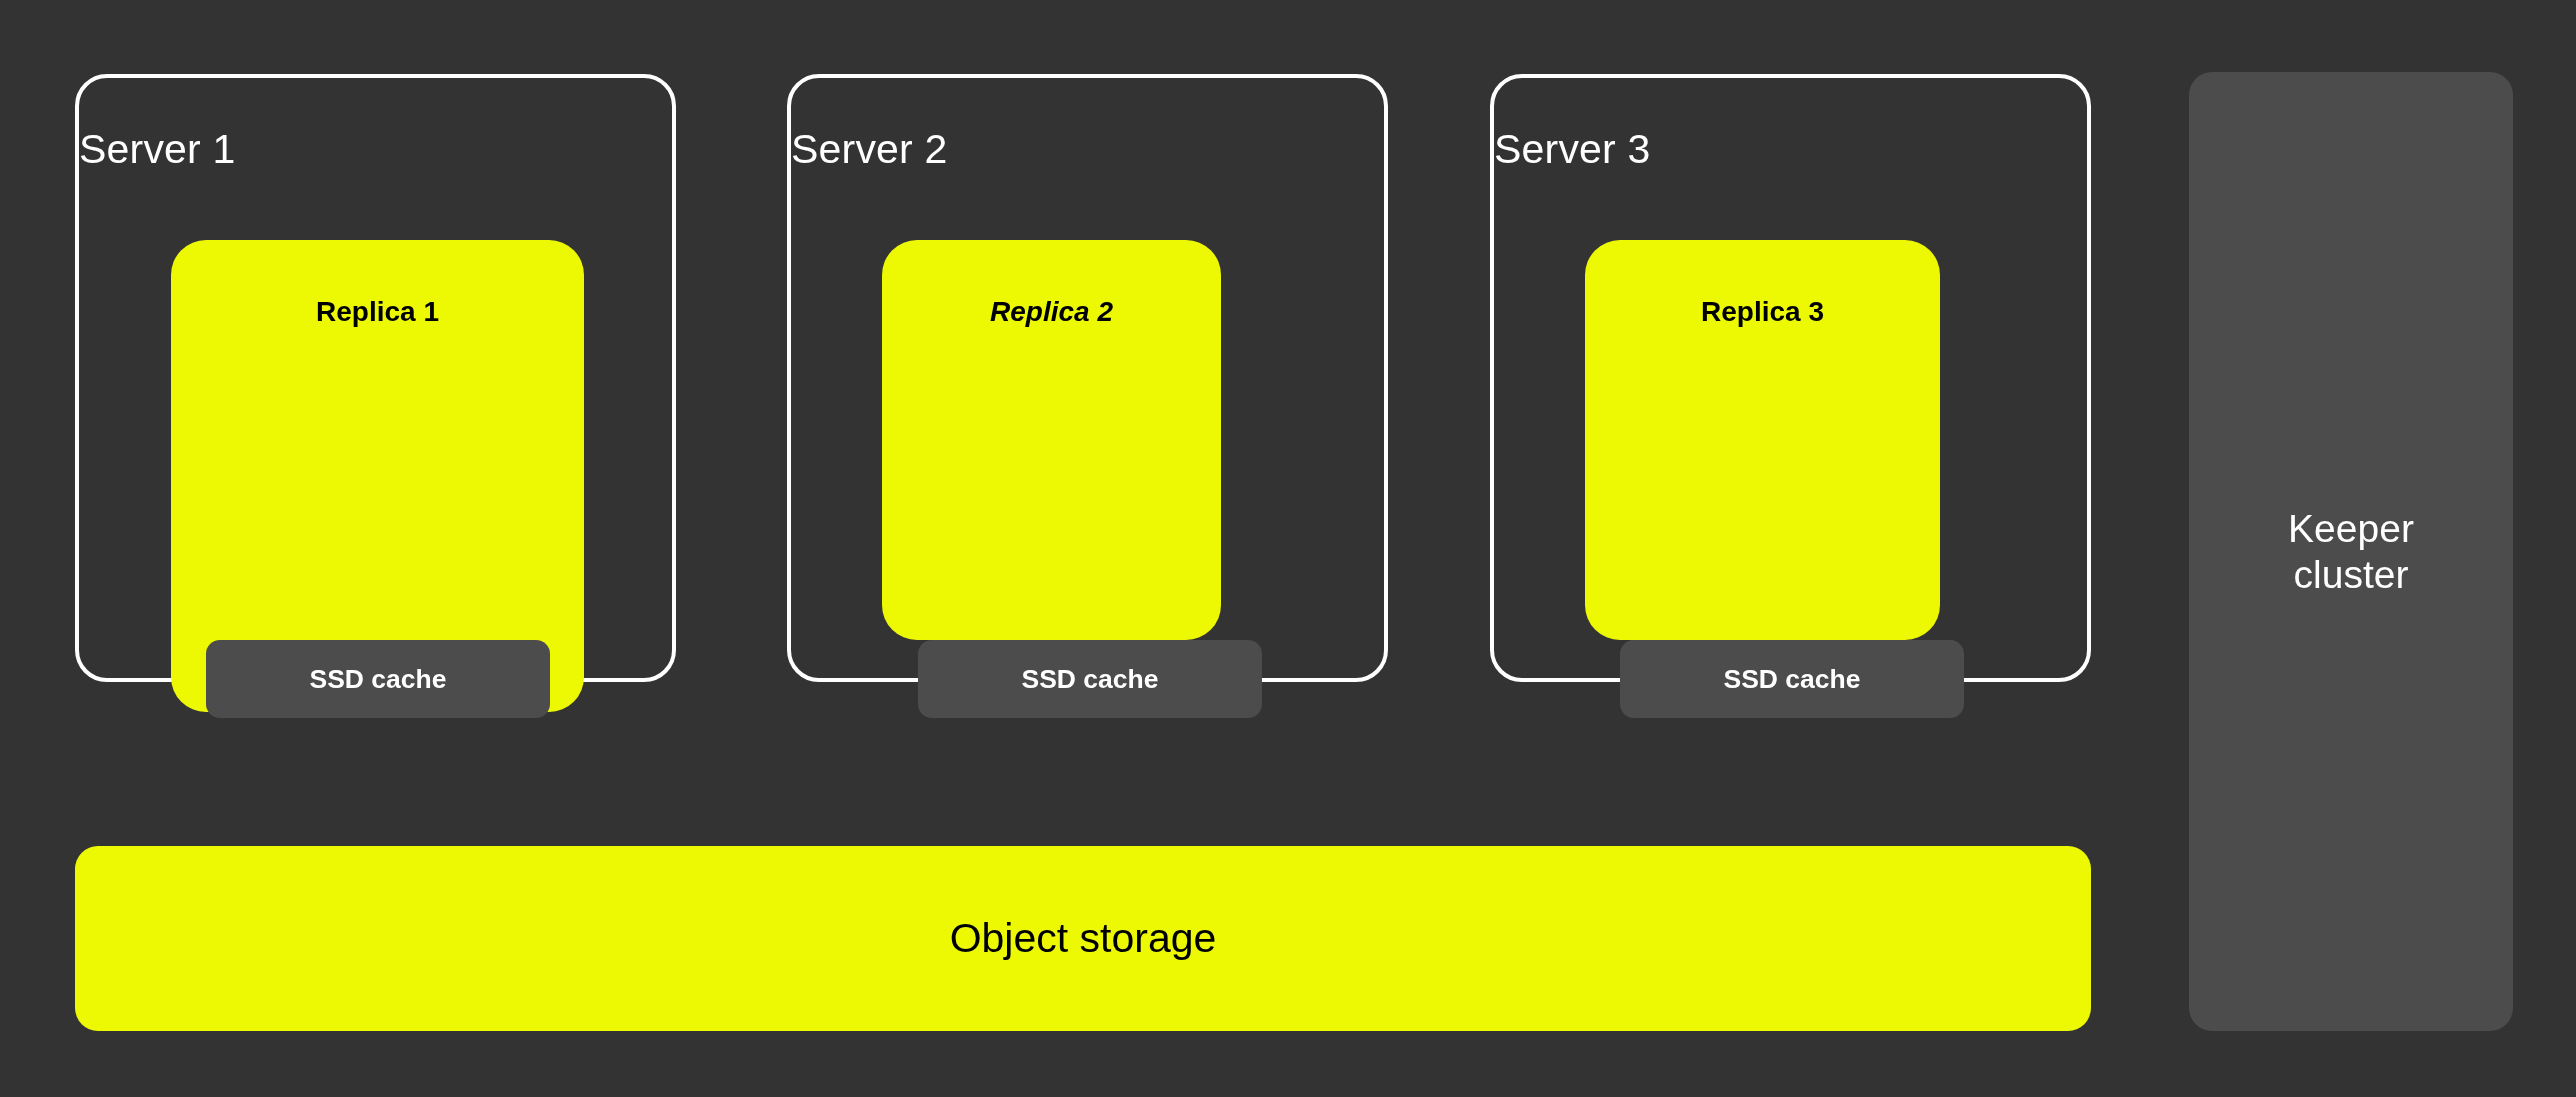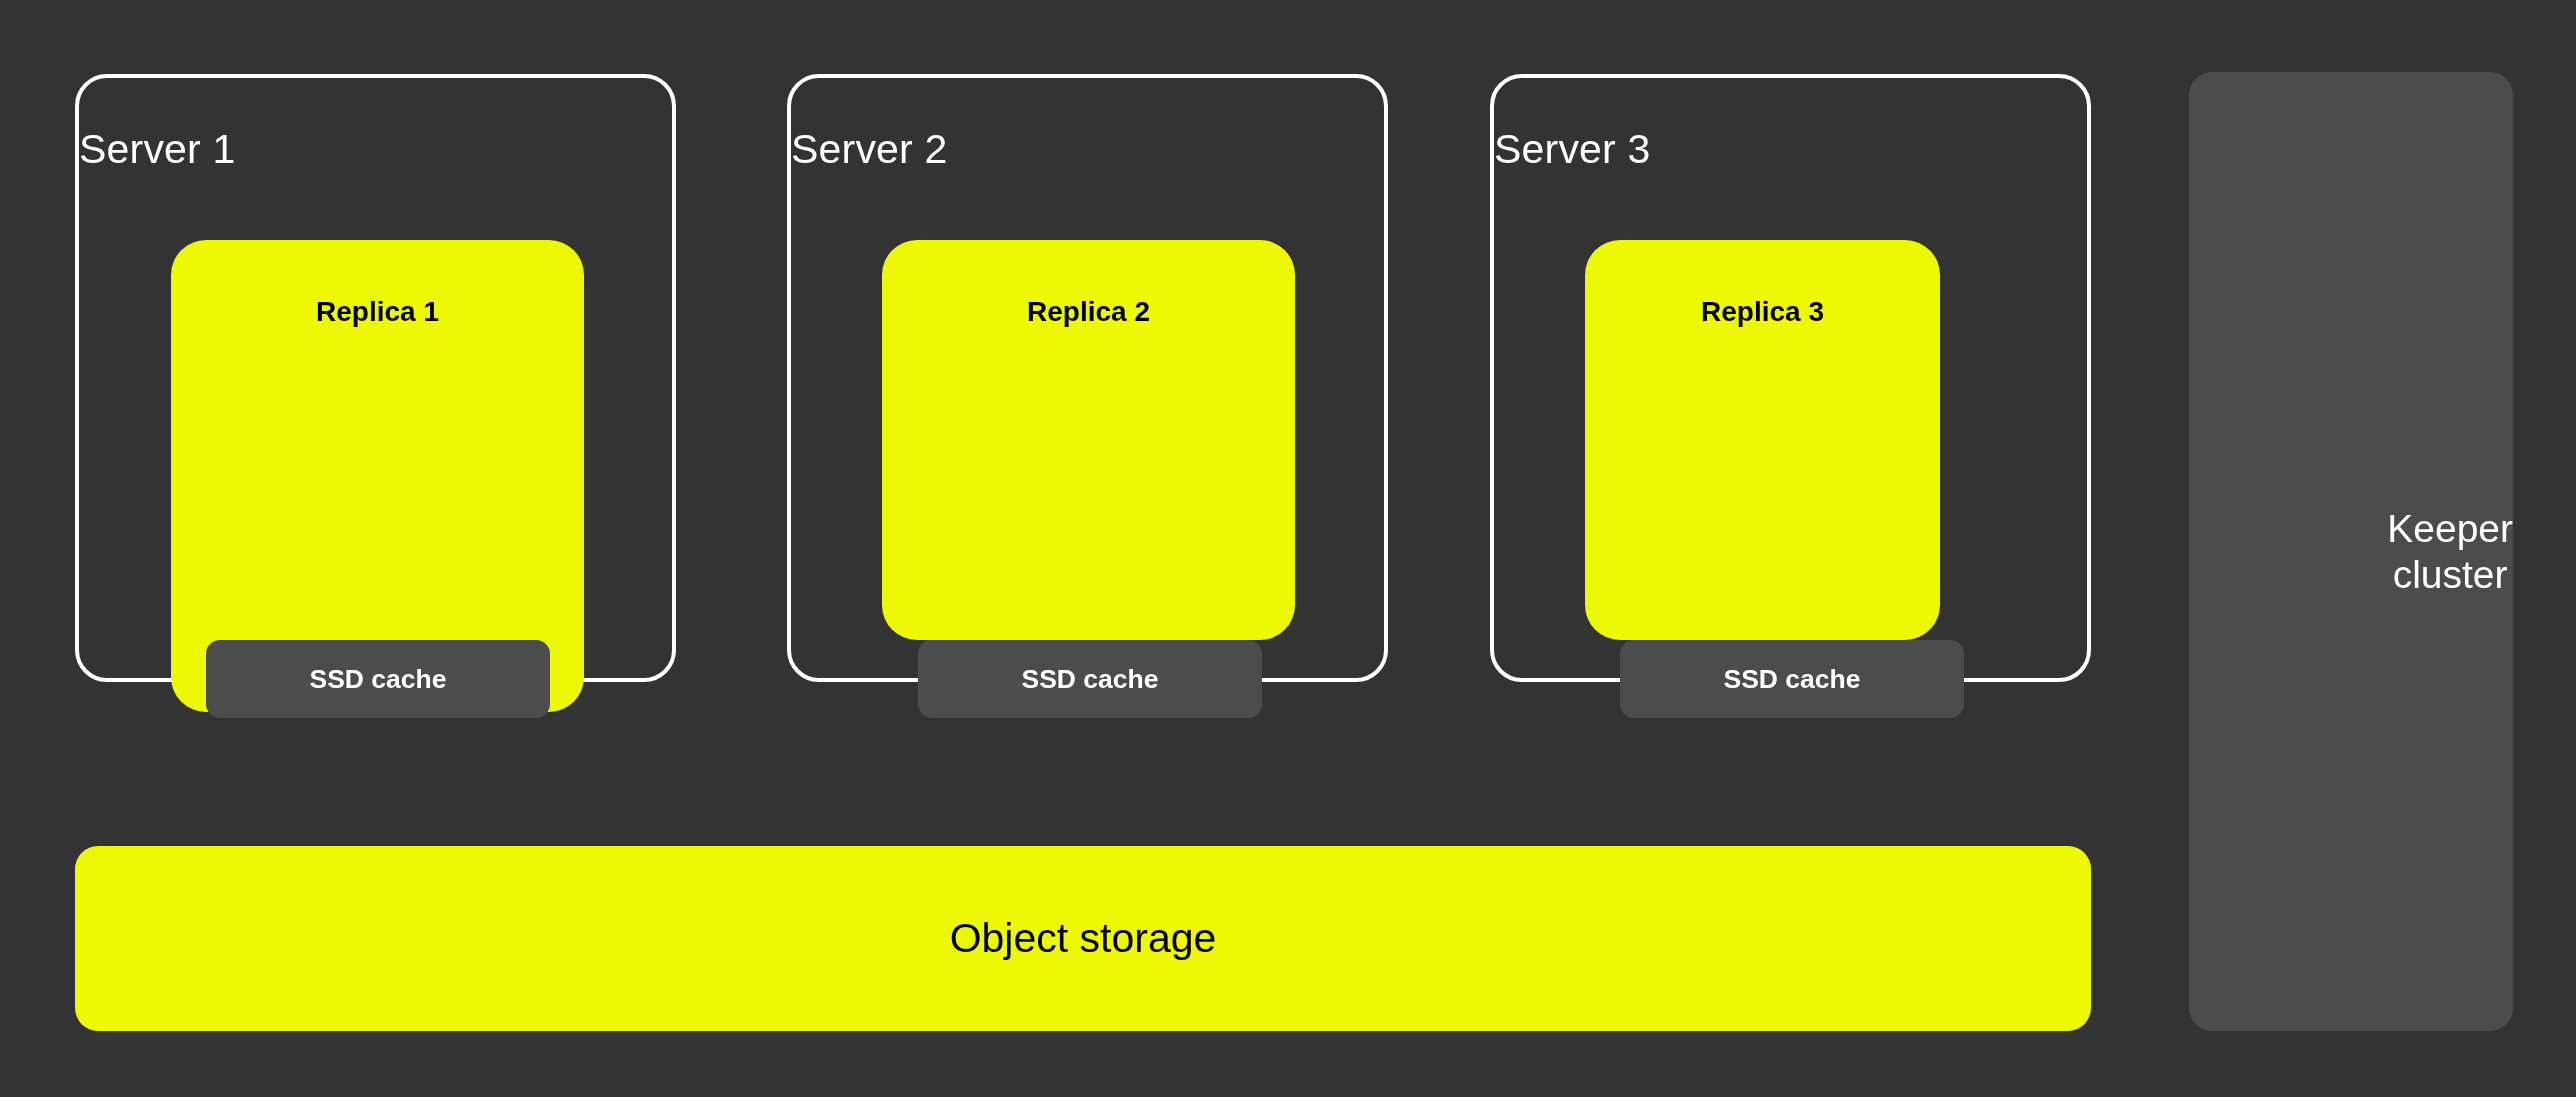--- a/index.html
+++ b/index.html
@@ -100,21 +100,21 @@
   #keeper-cluster {
     position: absolute;
     left: 2189px;
     top: 72px;
     width: 324px;
     height: 959px;
     background: #4C4C4C;
     border-radius: 23px;
     display: flex;
     align-items: center;
-    justify-content: flex-end;
+    justify-content: center;
   }
   #keeper-cluster .keeper-label {
     color: #FFFFFF;
     font-size: 39px;
     font-weight: 400;
     line-height: 1.16;
     text-align: center;
     white-space: pre-line;
   }
 </style>
@@ -129,21 +129,21 @@
   <div class="replica-box" style="left:171px; top:240px; width:413px; height:472px;">
     <div class="replica-label">Replica 1</div>
   </div>
   <div class="ssd-box" style="left:206px; top:640px; width:344px; height:78px;">
     <span class="ssd-label">SSD cache</span>
   </div>
 
   <div class="server-box" style="left:787px; top:74px; width:601px; height:608px;">
     <div class="server-title">Server 2</div>
   </div>
-  <div class="replica-box" style="left:882px; top:240px; width:413px; height:400px;">
+  <div class="replica-box" style="left:882px; top:240px; width:339px; height:400px;font-style:italic;">
     <div class="replica-label">Replica 2</div>
   </div>
   <div class="ssd-box" style="left:918px; top:640px; width:344px; height:78px;">
     <span class="ssd-label">SSD cache</span>
   </div>
 
   <div class="server-box" style="left:1490px; top:74px; width:601px; height:608px;">
     <div class="server-title">Server 3</div>
   </div>
   <div class="replica-box" style="left:1585px; top:240px; width:355px; height:400px;">

